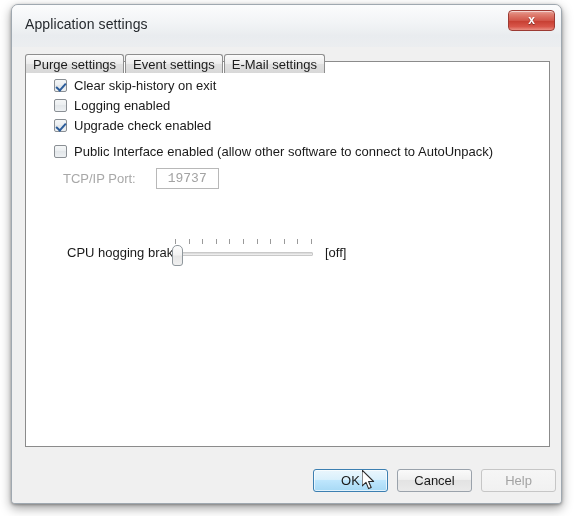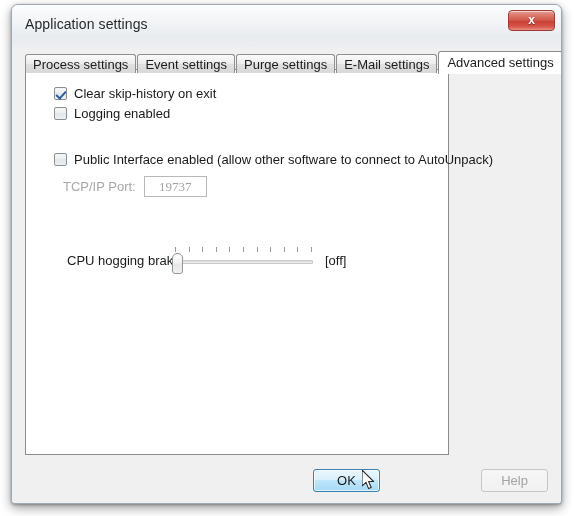--- a/index.html
+++ b/index.html
@@ -136,22 +136,22 @@
     position: relative;
     z-index: 4;
     margin-bottom: -1px;
     padding: 0 8px;
   }
 
   
   #tabpanel {
     position: absolute;
     left: 13px;
-    top: 22px;
-    width: 424px;
+    top: 14px;
+    width: 525px;
     height: 386px;
     background: #ffffff;
     border: 1px solid #8b8b8b;
     box-sizing: border-box;
     z-index: 2;
   }
 
   
   .check-row {
     position: absolute;
@@ -192,34 +192,34 @@
   #port-row {
     position: absolute;
     left: 50px;
     top: 159px;
     display: flex;
     align-items: center;
   }
   #port-label {
     font-size: 13px;
     color: #a8a8a8;
-    margin-right: 8px;
+    margin-right: 20px;
     white-space: nowrap;
   }
   #port-input {
     width: 63px;
     height: 21px;
     line-height: 19px;
     border: 1px solid #b8b8b8;
     background: #ffffff;
     box-sizing: border-box;
     text-align: center;
     font-size: 13px;
     color: #a3a3a3;
-    font-family: Liberation Serif, serif;
+    font-family: Liberation Mono, monospace;
   }
 
   
   #slider-row {
     position: absolute;
     left: 12px;
     top: 203px;
     width: 300px;
     height: 30px;
   }
@@ -288,21 +288,21 @@
   #footer {
     position: absolute;
     left: 0;
     right: 0;
     top: 414px;
     height: 44px;
   }
   .btn {
     position: absolute;
     top: 8px;
-    width: 67px;
+    width: 75px;
     height: 23px;
     line-height: 21px;
     text-align: center;
     font-size: 13px;
     color: #1a1a1a;
     border: 1px solid #9aa2ab;
     border-radius: 3px;
     background: linear-gradient(to bottom, #fafafa 0%, #f0f0f0 45%, #e3e3e3 50%, #eaeaea 100%);
     box-sizing: border-box;
     cursor: default;
@@ -342,40 +342,42 @@
     <div id="titlebar">
       <div id="title-text">Application settings</div>
       <div id="close-button">
         <div class="x-glyph">x</div>
       </div>
     </div>
 
     <div id="client">
 
       <div id="tabstrip">
-        <div class="tab">Process settings</div>
+        <div class="tab">Purge settings</div>
         <div class="tab">Event settings</div>
-        <div class="tab">Purge settings</div>
         <div class="tab">E-Mail settings</div>
-        <div class="tab active">Advanced settings</div>
 
       </div>
 
       <div id="tabpanel">
 
         <div class="check-row" style="top:16px;">
           <span class="checkbox checked"></span>
           <span class="check-label">Clear skip-history on exit</span>
         </div>
 
         <div class="check-row" style="top:36px;align-items:center;">
           <span class="checkbox"></span>
           <span class="check-label">Logging enabled</span>
         </div>
 
+        <div class="check-row" style="top:56px;">
+          <span class="checkbox checked"></span>
+          <span class="check-label">Upgrade check enabled</span>
+        </div>
 
         <div class="check-row" style="top:82px;justify-content:center;">
           <span class="checkbox"></span>
           <span class="check-label">Public Interface enabled (allow other software to connect to AutoUnpack)</span>
         </div>
 
         <div id="port-row" style="position:absolute;left:37px;top:106px;">
           <span id="port-label">TCP/IP Port:</span>
           <span id="port-input">19737</span>
         </div>
@@ -400,20 +402,21 @@
             <div id="slider-track"></div>
             <div id="slider-thumb"></div>
           </div>
           <div id="slider-value">[off]</div>
         </div>
 
       </div>
 
       <div id="footer">
         <div class="btn hover" id="ok-button">OK</div>
+        <div class="btn" id="cancel-button">Cancel</div>
         <div class="btn disabled" id="help-button">Help</div>
       </div>
 
     </div>
   </div>
 
   <svg id="cursor" viewBox="0 0 14 21">
     <polygon points="0,0 0,16 4,12.4 6.6,18.6 9.2,17.5 6.6,11.5 11.6,11.5" fill="#ffffff" stroke="#2b2b2b" stroke-width="1.1" stroke-linejoin="round"></polygon>
   </svg>
 

